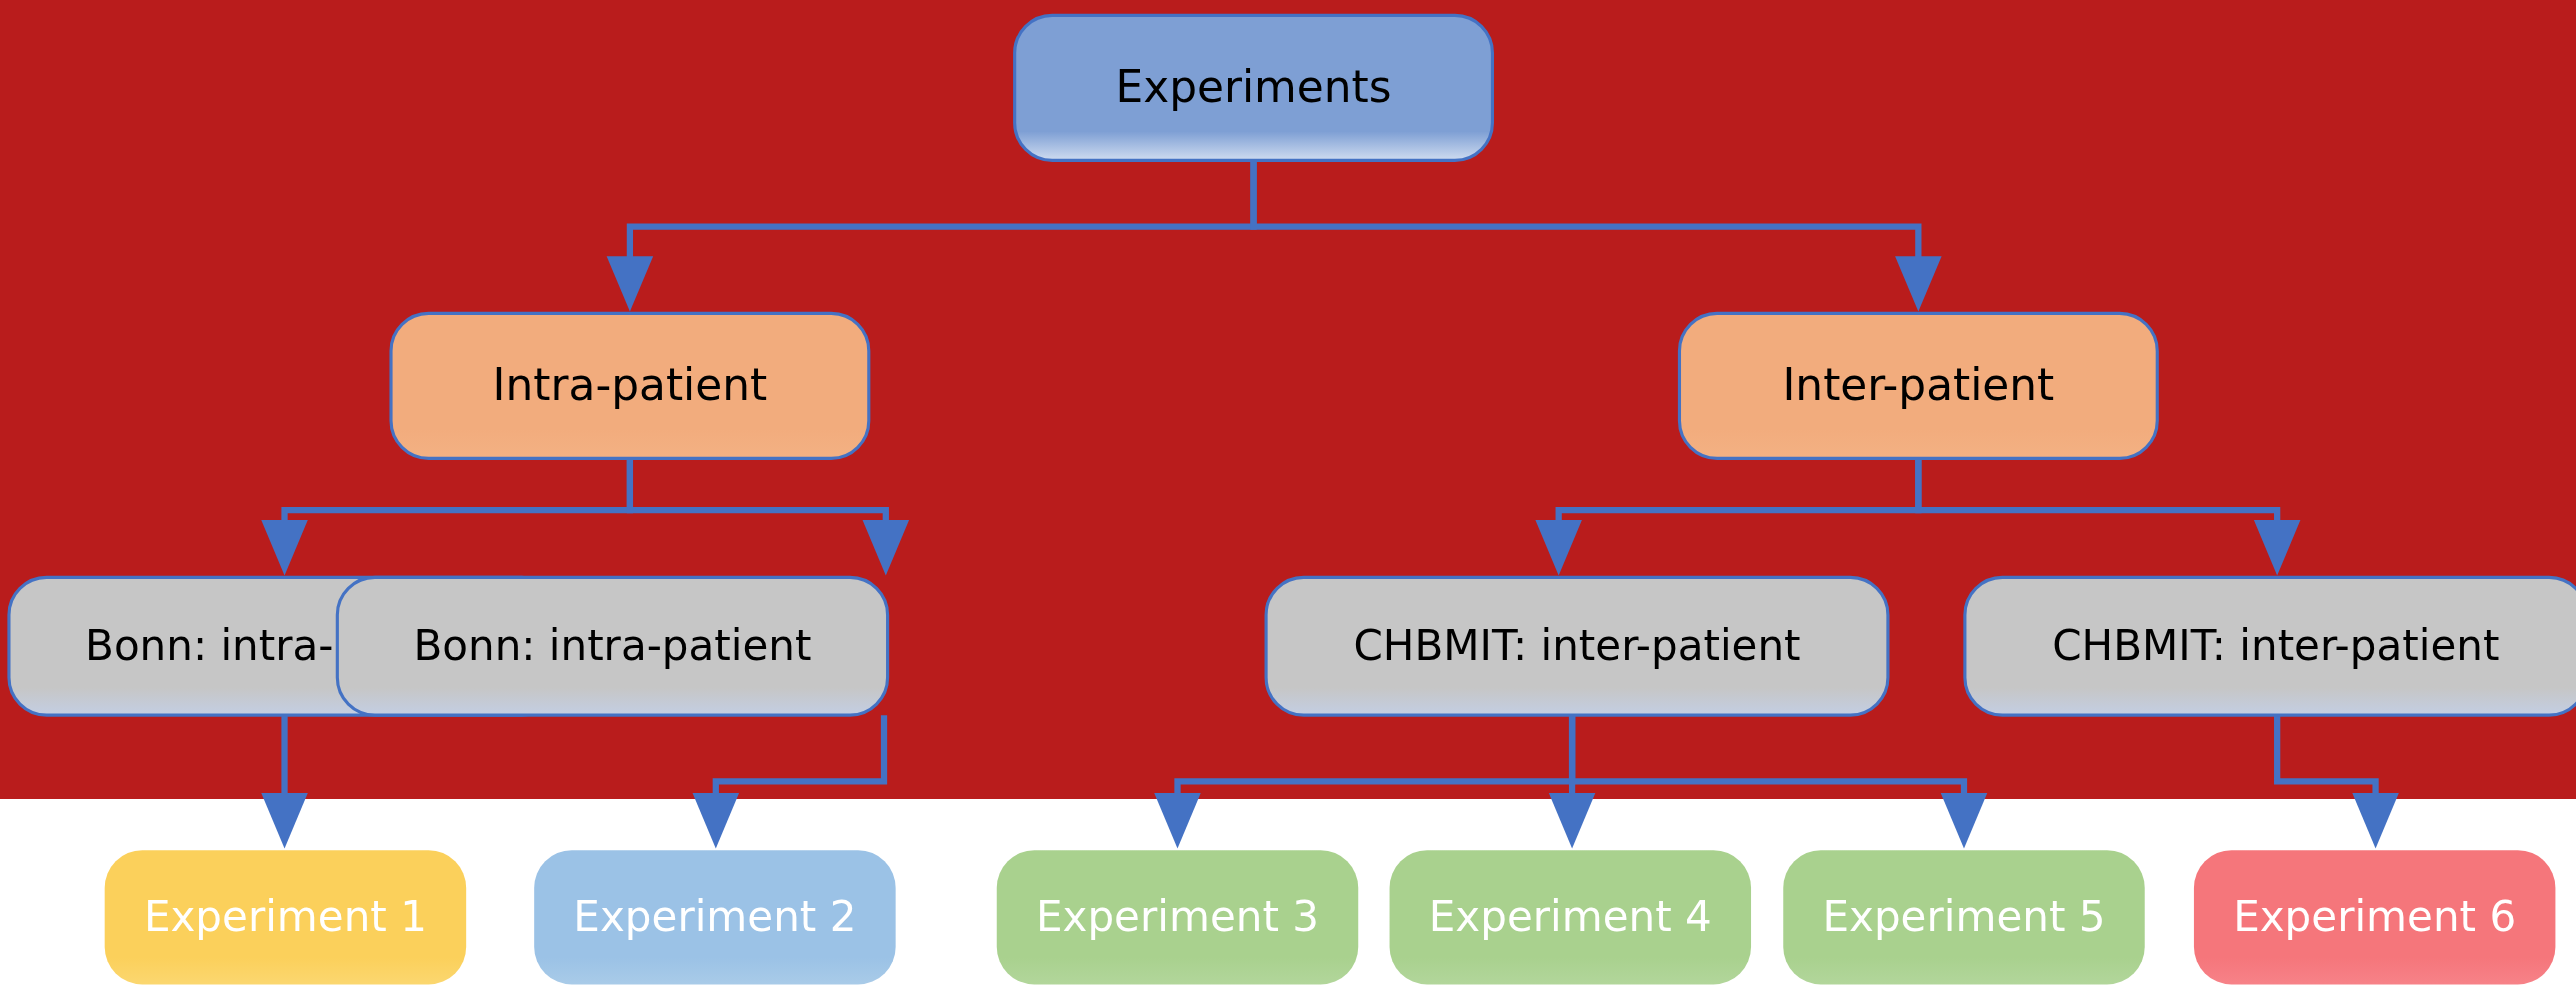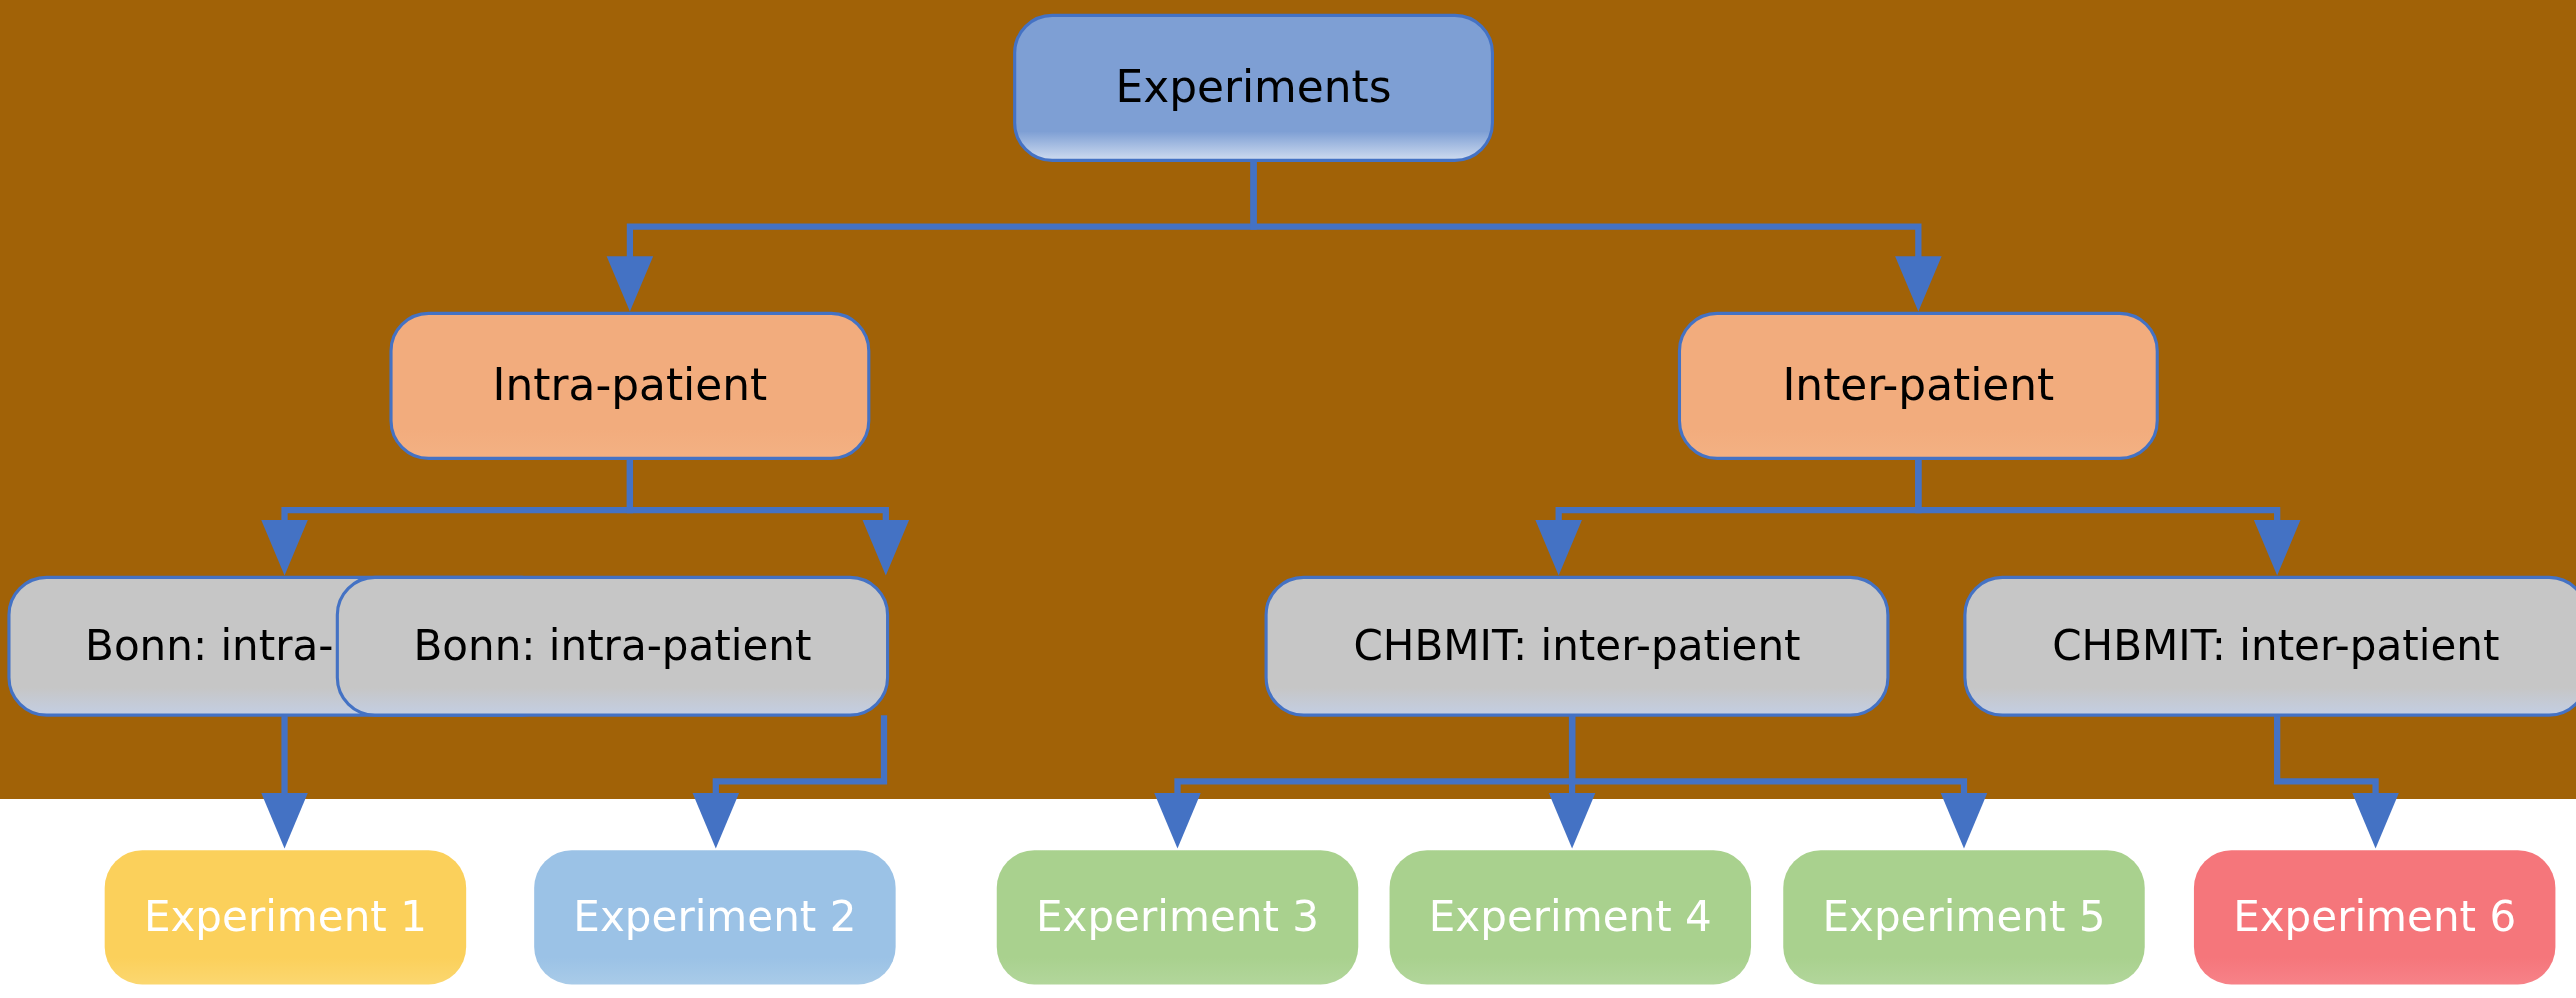--- a/index.html
+++ b/index.html
@@ -10,21 +10,21 @@
   body {
     font-family: "DejaVu Sans", sans-serif;
     width: 2576px;
     height: 999px;
     overflow: hidden;
   }
   #diagram-root {
     position: relative;
     width: 2576px;
     height: 799px;
-    background: #a16207;
+    background: #b91c1c;
   }
   svg#flowchart {
     display: block;
     width: 2576px;
     height: 999px;
   }
   .node-label {
     font-family: "DejaVu Sans", sans-serif;
     dominant-baseline: middle;
     text-anchor: middle;

